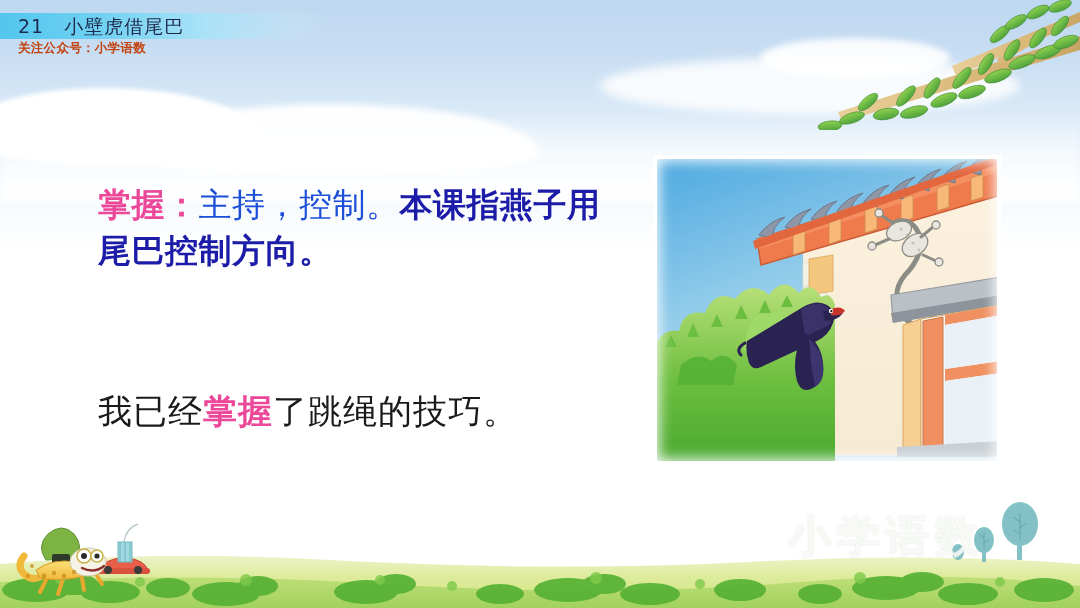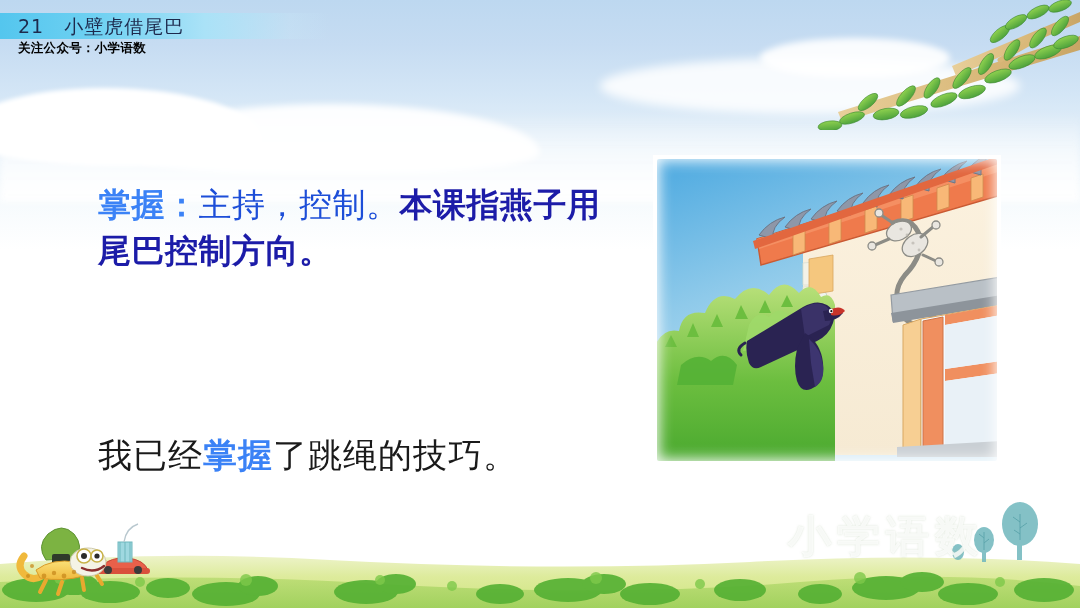--- a/index.html
+++ b/index.html
@@ -58,48 +58,47 @@
     font-size:19px;
     letter-spacing:1px;
     color:#1d2a4d;
     font-family:"DejaVu Sans", sans-serif;
     white-space:pre;
   }
   .subtitle-text {
     position:absolute; left:18px; top:40px;
     font-size:12.5px;
     font-weight:bold;
-    color:#000000;
+    color:#c2410c;
     font-family:"DejaVu Sans", sans-serif;
     letter-spacing:0.3px;
   }
 
   
   .branch { position:absolute; right:0; top:0; width:380px; height:130px; }
 
   
   .def-block {
     position:absolute; left:98px; top:182px; width:510px;
     font-family:"DejaVu Serif", serif;
     font-size:33px;
     line-height:46px;
     letter-spacing:0.5px;
   }
-  .kw-red   { color:#3b82f6; font-weight:bold; }
+  .kw-red   { color:#ec4899; font-weight:bold; }
   .tx-black { color:#1d4ed8; }
   .tx-blue  { color:#1c1ca8; font-weight:bold; }
 
   .sentence {
     position:absolute; left:98px; top:390px; width:540px;
-    font-family:Liberation Mono, monospace;
+    font-family:Liberation Serif, serif;
     font-size:34px;
     line-height:44px;
     color:#1a1a1a;
     letter-spacing:1px;
-    margin-top:46px;
   }
   .sentence .kw-red { font-weight:bold; }
 
   
   .illu-wrap {
     position:absolute; left:653px; top:155px; width:348px; height:310px;
   }
   .illu-shadow {
     position:absolute; left:0; top:0; width:100%; height:100%;
     box-shadow:0 0 14px 6px rgba(255,255,255,0.95) inset;

